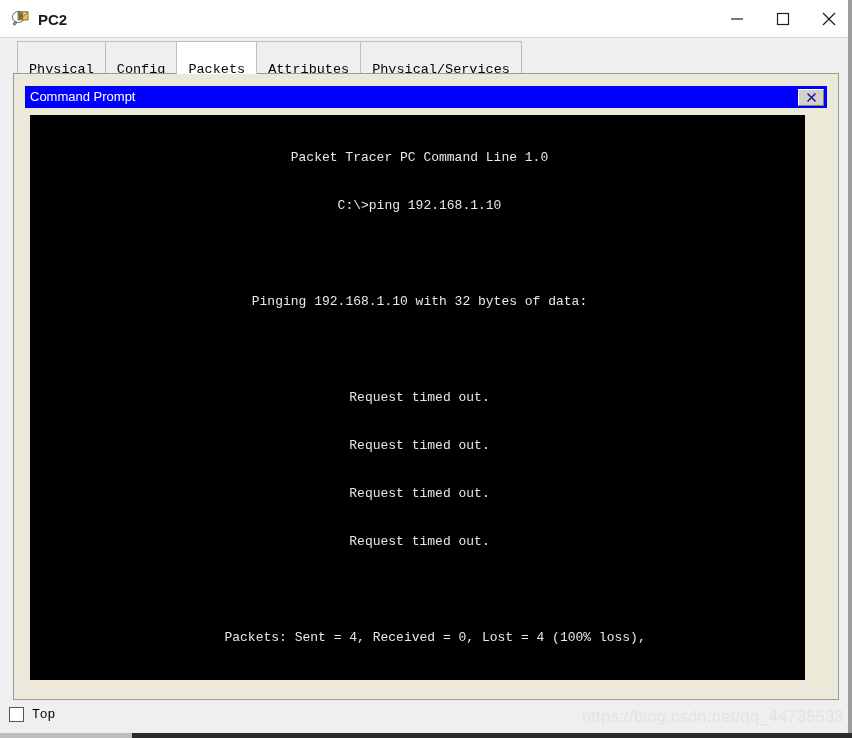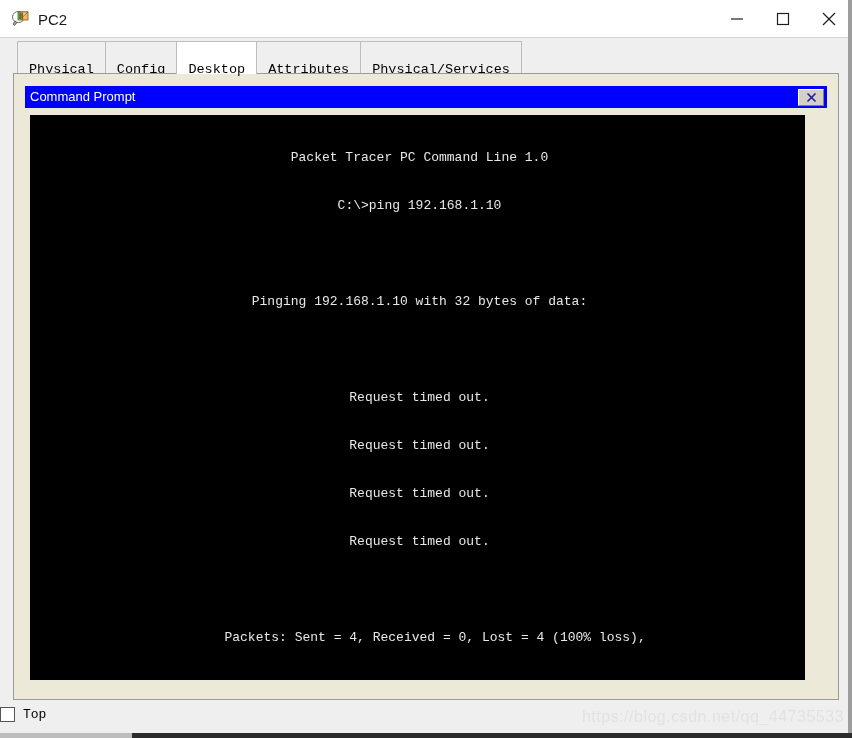--- a/index.html
+++ b/index.html
@@ -45,20 +45,21 @@
     width: 18px;
     height: 18px;
     position: relative;
     display: block;
   }
   .title-text {
     font-family: "Liberation Sans", sans-serif;
     font-size: 15px;
     color: #1a1a1a;
     letter-spacing: 0px;
+    font-weight: bold;
   }
   .win-controls {
     position: absolute;
     right: 0; top: 0;
     height: 38px;
     display: flex;
   }
   .win-btn {
     width: 46px;
     height: 38px;
@@ -203,21 +204,21 @@
   .bottombar {
     position: absolute;
     left: 0;
     top: 702px;
     width: 852px;
     height: 36px;
     background: #efefef;
   }
   .topcheck {
     position: absolute;
-    left: 0;
+    left: 9px;
     top: 5px;
     display: flex;
     align-items: center;
     gap: 8px;
     cursor: default;
   }
   .checkbox {
     width: 15px;
     height: 15px;
     background: #ffffff;
@@ -304,21 +305,21 @@
           <line x1="14" y1="2" x2="2" y2="14" stroke="#202020" stroke-width="1.2"></line>
         </svg>
       </button>
     </div>
   </div>
 
   <div class="tabstrip">
     <div class="tabs">
       <div class="tab">Physical</div>
       <div class="tab">Config</div>
-      <div class="tab active">Desktop</div>
+      <div class="tab active">Packets</div>
       <div class="tab">Attributes</div>
       <div class="tab">Physical/Services</div>
     </div>
   </div>
 
   <div class="panel">
     <div class="cmdwin">
 
       <div class="cmd-titlebar">
         <span class="cmd-title-text">Command Prompt</span>

